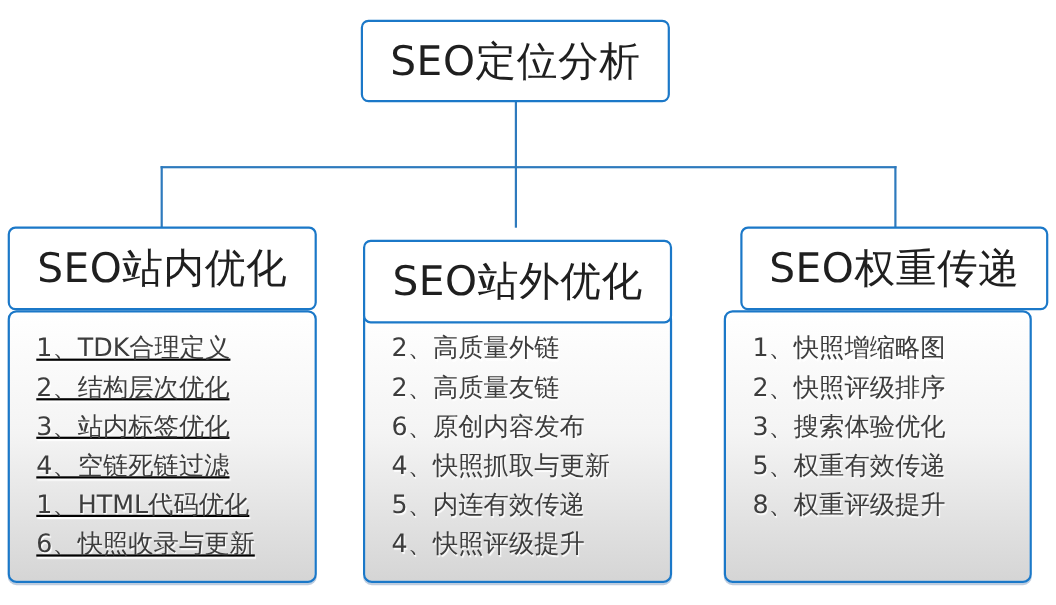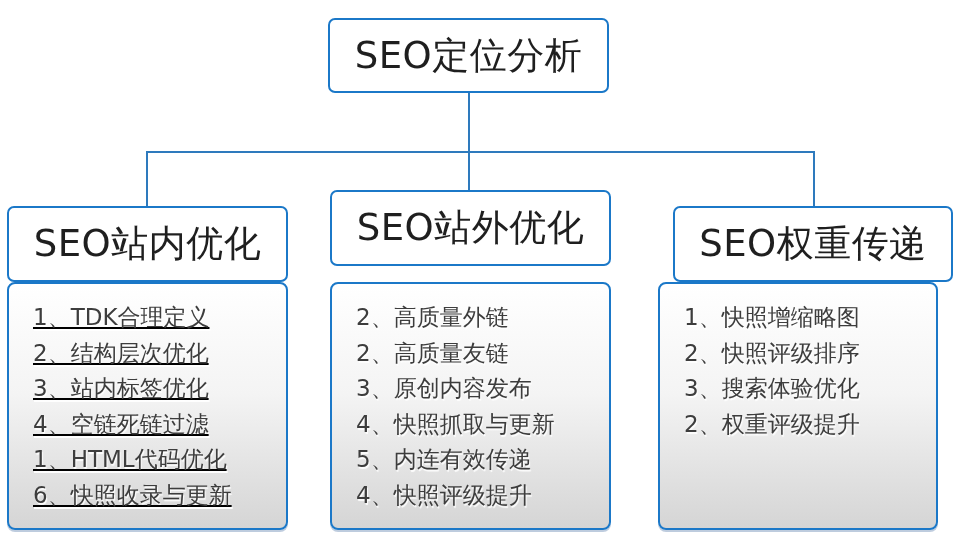--- a/index.html
+++ b/index.html
@@ -29,21 +29,21 @@
     display: flex;
     align-items: center;
     justify-content: center;
     color: #1f1f1f;
     font-size: 37px;
     letter-spacing: 0.5px;
     white-space: nowrap;
   }
   .root-node   { left: 328px; top: 18px;  width: 281px; height: 75px; }
   .header-0    { left: 7px;   top: 206px; width: 281px; height: 76px; z-index: 2; }
-  .header-1    { left: 330px; top: 190px; width: 281px; height: 76px; z-index: 2; }
+  .header-1    { left: 330px; top: 218px; width: 281px; height: 76px; z-index: 2; }
   .header-2    { left: 673px; top: 206px; width: 280px; height: 76px; z-index: 2; }
 
   
   .list-box {
     position: absolute;
     box-sizing: border-box;
     top: 282px;
     height: 248px;
     border: 2px solid #1b78c8;
     border-radius: 8px;
@@ -97,32 +97,33 @@
     </ul>
   </div>
 
   <div class="node header-1">
     <span>SEO站外优化</span>
   </div>
   <div class="list-box list-1">
     <ul>
       <li>2、高质量外链</li>
       <li>2、高质量友链</li>
-      <li>3、原创内容发布</li>
+      <li>6、原创内容发布</li>
       <li>4、快照抓取与更新</li>
       <li>5、内连有效传递</li>
       <li>4、快照评级提升</li>
     </ul>
   </div>
 
   <div class="node header-2">
     <span>SEO权重传递</span>
   </div>
   <div class="list-box list-2">
     <ul>
       <li>1、快照增缩略图</li>
       <li>2、快照评级排序</li>
       <li>3、搜索体验优化</li>
-      <li>2、权重评级提升</li>
+      <li>5、权重有效传递</li>
+      <li>8、权重评级提升</li>
     </ul>
   </div>
 
 </div>
 
 </body></html>

